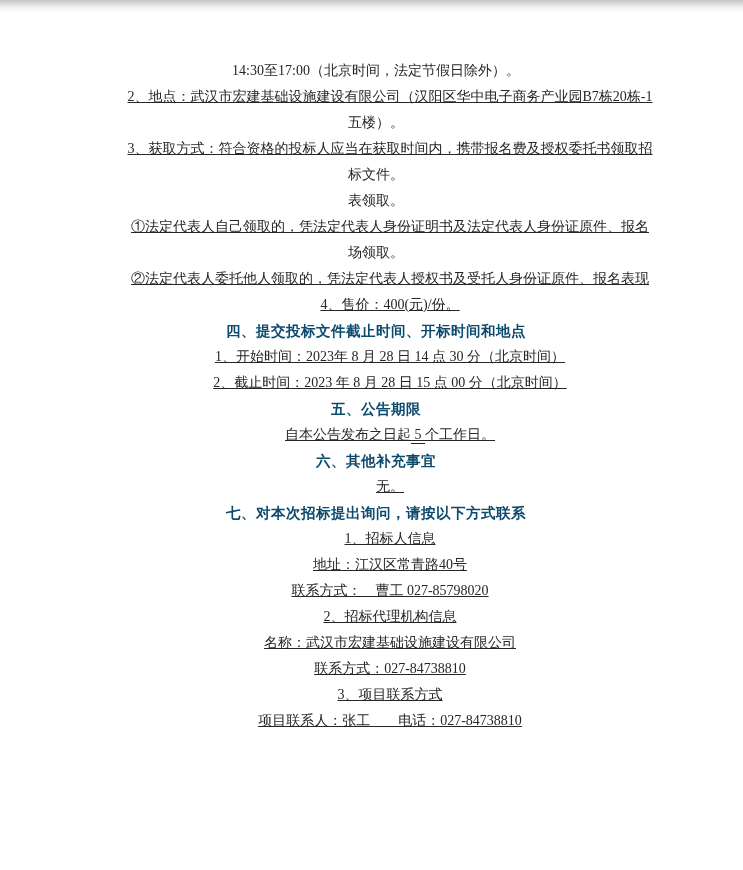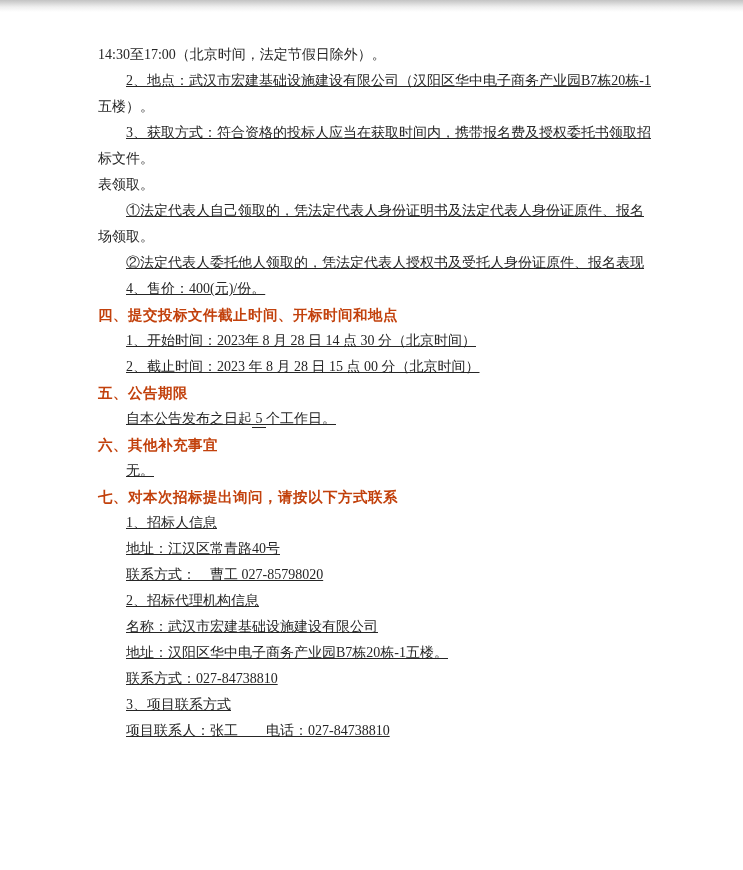--- a/index.html
+++ b/index.html
@@ -17,39 +17,40 @@
   }
   
   .page-top-edge {
     position: absolute;
     top: 0; left: 0; right: 0;
     height: 12px;
     background: linear-gradient(180deg, #c3c3c3 0px, #d6d6d6 3px, #efefef 7px, #ffffff 12px);
   }
   .doc {
     position: absolute;
-    top: 42px;
+    top: 58px;
     left: 98px;
     width: 556px;
     font-size: 14px;
     color: #262626;
+    text-align: center;
   }
   .line {
     height: 26px;
     line-height: 26px;
     white-space: pre;
   }
   .line.indent {
     padding-left: 28px; 
     text-decoration: underline;
   }
   .line.heading {
     font-family: "Liberation Sans", "DejaVu Sans", sans-serif;
     font-weight: bold;
-    color: #c2410c;
+    color: #0c4a6e;
     font-size: 14.5px;
     letter-spacing: 0.5px;
   }
   .u {
     border-bottom: 1px solid #262626;
     padding-bottom: 1px;
   }
 </style>
 </head>
 <body>
@@ -73,18 +74,17 @@
       <div class="line heading">五、公告期限</div>
       <div class="line indent"><span>自本公告发布之日起</span><span class="u"> 5 </span><span>个工作日。</span></div>
       <div class="line heading">六、其他补充事宜</div>
       <div class="line indent">无。</div>
       <div class="line heading">七、对本次招标提出询问，请按以下方式联系</div>
       <div class="line indent">1、招标人信息</div>
       <div class="line indent">地址：江汉区常青路40号</div>
       <div class="line indent">联系方式：　曹工 027-85798020</div>
       <div class="line indent">2、招标代理机构信息</div>
       <div class="line indent">名称：武汉市宏建基础设施建设有限公司</div>
-      <div class="line indent">地址：汉阳区华中电子商务产业园B7栋20栋-1五楼。</div>
       <div class="line indent">联系方式：027-84738810</div>
       <div class="line indent">3、项目联系方式</div>
       <div class="line indent">项目联系人：张工　　电话：027-84738810</div>
     </div>
 </div>
 
 </body></html>

